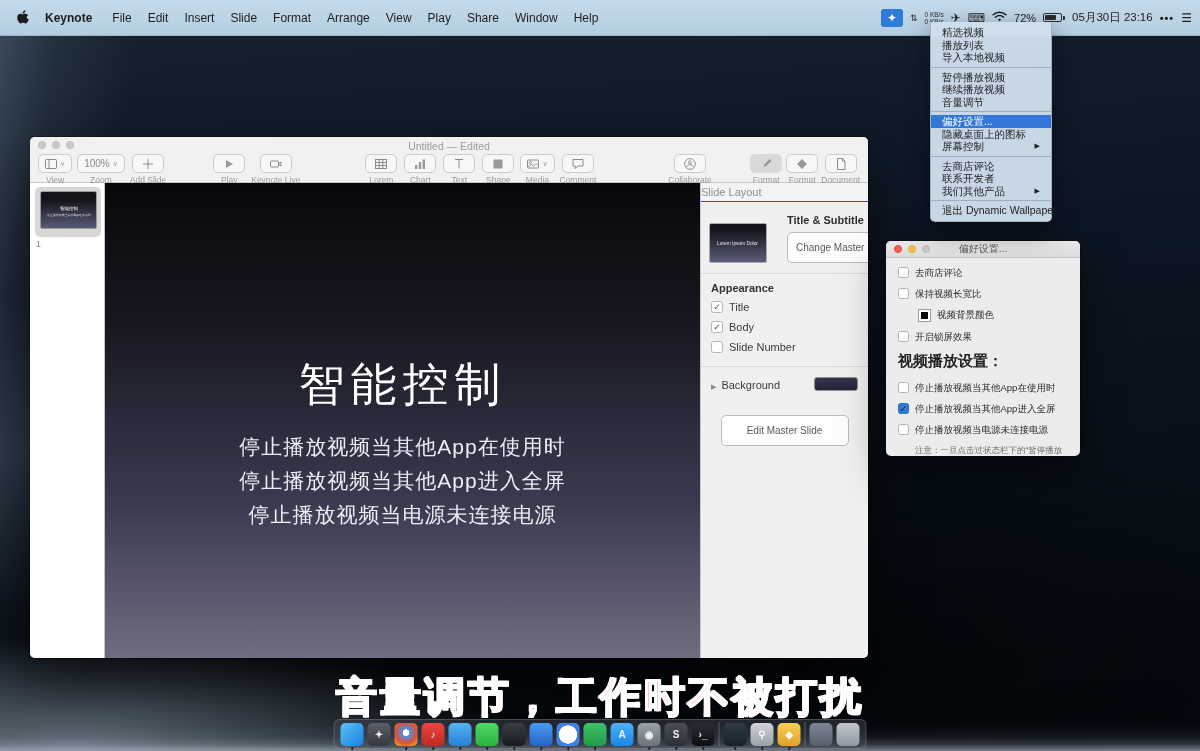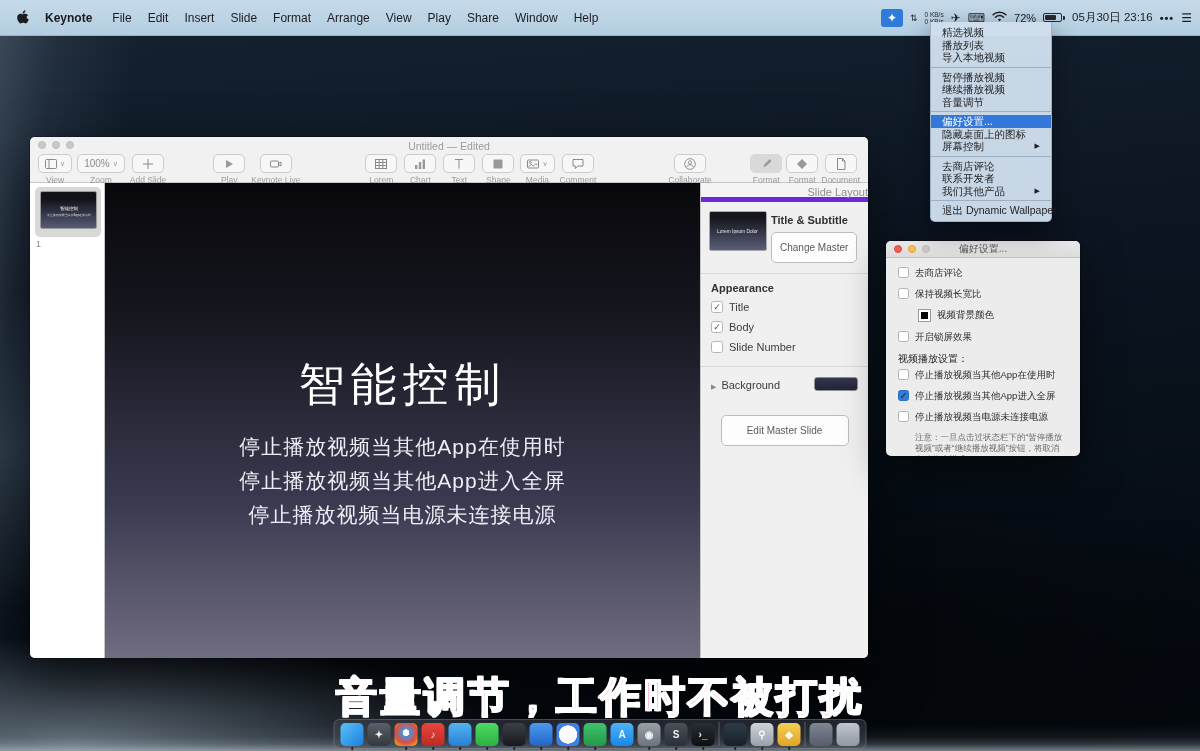--- a/index.html
+++ b/index.html
@@ -72,22 +72,22 @@
   .nav-thumb .t2 { color:#cfd0da; font-size:5px; transform:scale(.6); line-height:4px; white-space:nowrap; text-align:center; }
   .nav-num { position:absolute; left:6px; top:56px; font-size:9px; color:#8a8a8a; }
 
   .kn-canvas { flex:1; position:relative; background:linear-gradient(#08080c 0%, #16161f 28%, #3a3b51 68%, #716d80 100%); }
   .slide-title { position:absolute; left:0; right:0; top:36%; text-align:center; color:#ffffff;
     font-size:46px; font-weight:400; letter-spacing:6px; }
   .slide-body { position:absolute; left:0; right:0; top:52%; text-align:center; color:#eceef5;
     font-size:21px; line-height:34px; letter-spacing:1px; }
 
   .kn-panel { width:168px; background:#f0f0f0; border-left:1px solid #c6c6c6; font-size:11px; color:#3c3c3c; }
-  .pn-header { height:19px; line-height:19px; text-align:right; color:#8f8f8f; border-bottom:5px solid #6d28d9; background:#f4f4f4; }
-  .pn-master { display:flex; padding:9px 8px 10px 8px; gap:4px; border-bottom:1px solid #d9d9d9; }
+  .pn-header { height:19px; line-height:19px; text-align:left; color:#8f8f8f; border-bottom:1px solid #6d28d9; background:#f4f4f4; }
+  .pn-master { display:flex; padding:9px 8px 10px 8px; gap:20px; border-bottom:1px solid #d9d9d9;align-items:flex-end; }
   .pn-thumb { width:58px; height:40px; border:1px solid #a8a8a8; border-radius:2px; flex:none;
     background:linear-gradient(#15151d 15%, #5a5e78 100%); display:flex; align-items:center; justify-content:center; }
   .pn-thumb span { color:#e6e7ee; font-size:6px; transform:scale(.8); white-space:nowrap; }
   .pn-mcol { display:flex; flex-direction:column; gap:6px; padding-top:3px; }
   .pn-mname { font-weight:bold; font-size:11px; color:#2f2f2f; }
   .pn-btn { background:#fdfdfd; border:1px solid #bcbcbc; border-radius:5px; font-size:10px; color:#5a5a5a;
     padding:9px 8px; text-align:center; white-space:nowrap; }
   .pn-section { padding:8px 10px 2px 10px; }
   .pn-apptitle { font-weight:bold; color:#333; margin-bottom:7px; }
   .pn-check { display:flex; align-items:center; gap:6px; margin-bottom:8px; }
@@ -120,21 +120,21 @@
   .tl-yel { background:#f6be4f; border:1px solid #e0a838; }
   .pf-title { position:absolute; left:0; right:0; text-align:center; font-size:10px; color:#5a5a5a; }
   .pf-body { padding:9px 10px 0 12px; }
   .pf-row { display:flex; align-items:flex-start; gap:6px; margin-bottom:9px; }
   .pf-cbox { width:11px; height:11px; flex:none; border:1px solid #b3b3b3; border-radius:2.5px; background:#fff;
     display:flex; align-items:center; justify-content:center; font-size:8.5px; color:#fff; margin-top:0px; }
   .pf-cbox.on { background:#2e7bd9; border-color:#2a6fc4; }
   .pf-row span { font-size:9.5px; color:#2b2b2b; line-height:12px; }
   .pf-indent { margin-left:20px; }
   .pf-swatch { width:13px; height:13px; flex:none; background:#000; border:1px solid #9a9a9a; outline:2px solid #fff; outline-offset:-3px; }
-  .pf-sectionlbl { font-size:10px; color:#222; margin:2px 0 3px 0; }
+  .pf-sectionlbl { font-size:15px; color:#222; margin:2px 0 11px 0;font-weight:bold; }
   .pf-note { font-size:8.5px; color:#6c6c6c; line-height:11px; margin:1px 0 0 17px; padding-right:4px; }
 
   
   #caption { position:absolute; left:0; right:0; bottom:26px; z-index:30; text-align:center;
     font-size:41px; font-weight:bold; letter-spacing:3px; color:#fba4c5;
     -webkit-text-stroke:1.5px #ffffff;
     text-shadow:0 0 1px #fff, 1px 1px 0 #fff, -1px -1px 0 #fff, 1px -1px 0 #fff, -1px 1px 0 #fff; }
 
   
   #dock { position:absolute; left:50%; transform:translateX(-50%); bottom:2px; height:30px; z-index:20;

